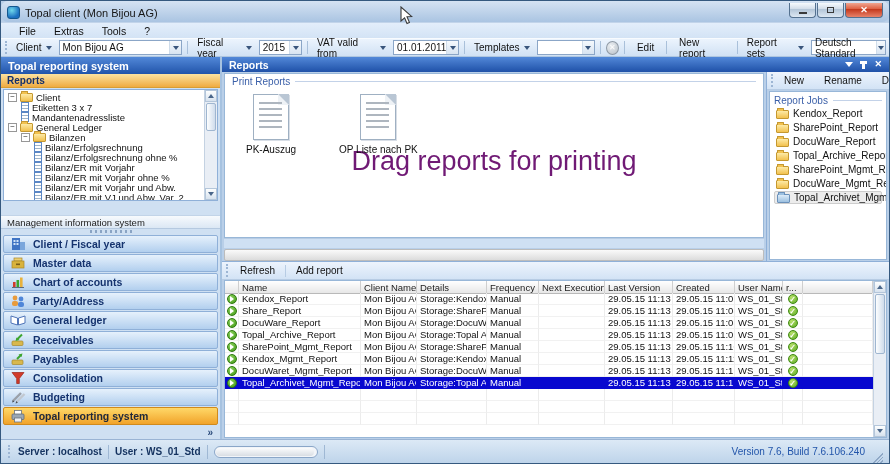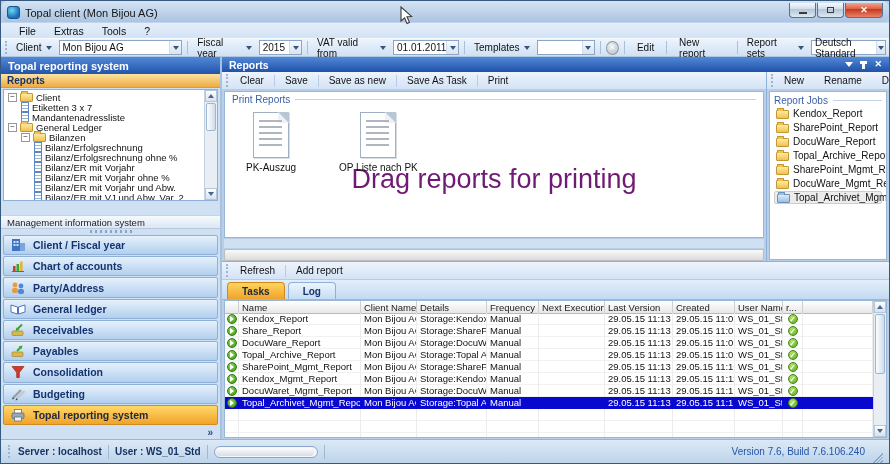--- a/index.html
+++ b/index.html
@@ -361,20 +361,30 @@
                 <rect x="3.5" y="6" width="2" height="2" fill="#cfe2f8"></rect>
                 <rect x="6.5" y="6" width="2" height="2" fill="#cfe2f8"></rect>
                 <rect x="10" y="5" width="5" height="8" fill="#7aa6dc"></rect>
               </svg>
             </span>
           <span>Client / Fiscal year</span>
         </div>
         <div class="acc-item">
           <span class="acc-icon">
               <svg width="16" height="14">
+                <rect x="4" y="2" width="8" height="3" fill="#eccf72" stroke="#a8862a" stroke-width="0.7"></rect>
+                <rect x="2" y="5" width="12" height="7" fill="#d9b33c" stroke="#a8862a" stroke-width="0.7"></rect>
+                <rect x="6" y="7.5" width="4" height="1.6" fill="#7a5f18"></rect>
+              </svg>
+            </span>
+          <span>Master data</span>
+        </div>
+        <div class="acc-item">
+          <span class="acc-icon">
+              <svg width="16" height="14">
                 <rect x="3" y="7" width="2.6" height="5" fill="#d23b2a"></rect>
                 <rect x="6.5" y="5" width="2.6" height="7" fill="#3da52f"></rect>
                 <rect x="10" y="2.5" width="2.6" height="9.5" fill="#e8b23c"></rect>
                 <rect x="2" y="12" width="12" height="1" fill="#5a6a7c"></rect>
               </svg>
             </span>
           <span>Chart of accounts</span>
         </div>
         <div class="acc-item">
           <span class="acc-icon">
@@ -458,32 +468,20 @@
         <span class="rh-icons">
           <span class="rh-chevron"></span>
           <span class="rh-pin"></span>
           <span class="rh-x">✕</span>
         </span>
       </div>
 
       <div class="content-row">
 
         <div class="print-panel">
-          <div class="panel-toolbar">
-            <span class="tb-grip"></span>
-            <span class="pt-btn">Clear</span>
-            <span class="pt-sep"></span>
-            <span class="pt-btn">Save</span>
-            <span class="pt-sep"></span>
-            <span class="pt-btn">Save as new</span>
-            <span class="pt-sep"></span>
-            <span class="pt-btn">Save As Task</span>
-            <span class="pt-sep"></span>
-            <span class="pt-btn">Print</span>
-          </div>
           <div class="print-box">
             <div class="grouplabel">
                 <span>Print Reports</span>
               </div>
             <div class="print-items">
               <div class="print-item">
                 <span class="bigdoc"></span>
                 <span>PK-Auszug</span>
               </div>
               <div class="print-item">
@@ -542,24 +540,20 @@
         </div>
       </div>
 
       <div class="tasks-panel">
         <div class="panel-toolbar">
           <span class="tb-grip"></span>
           <span class="pt-btn">Refresh</span>
           <span class="pt-sep"></span>
           <span class="pt-btn">Add report</span>
         </div>
-        <div class="tabs-bar">
-          <span class="tab active">Tasks</span>
-          <span class="tab">Log</span>
-        </div>
 
         <div class="table">
           <div class="thead">
             <div class="trow">
               <span class="cell"></span>
               <span class="cell">Name</span>
               <span class="cell">Client Name</span>
               <span class="cell">Details</span>
               <span class="cell">Frequency</span>
               <span class="cell">Next Execution</span>

